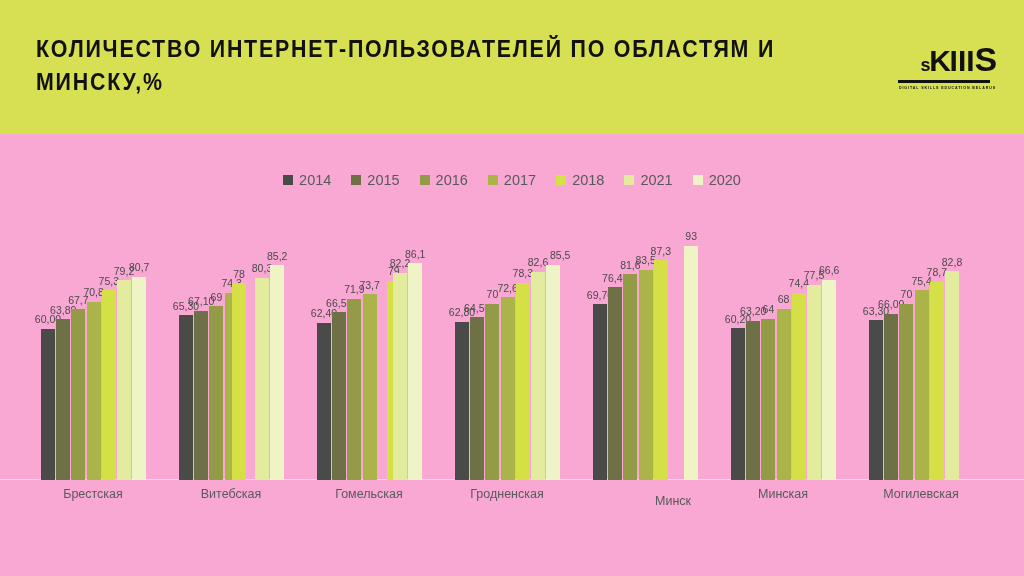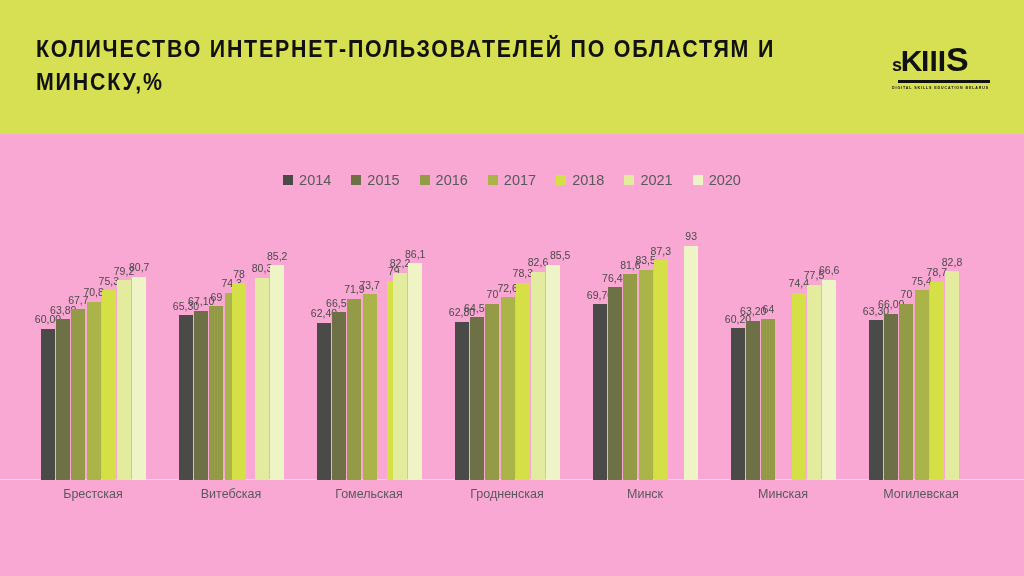--- a/index.html
+++ b/index.html
@@ -36,21 +36,21 @@
     transform: scaleX(0.93);
     transform-origin: left top;
     white-space: pre-line;
   }
 
   
   #logo {
     position: absolute;
     right: 28px; top: 42px;
     width: 104px;
-    text-align: left;
+    text-align: right;
   }
   #logo-word {
     color: #111111;
     font-family: "Liberation Sans", sans-serif;
     font-weight: bold;
     font-size: 30px;
     line-height: 1;
     letter-spacing: -1.3px;
     white-space: nowrap;
   }
@@ -354,20 +354,24 @@
             <div class="bar-value" style="bottom: 155.704px;">60,20</div>
           </div>
           <div class="bar-wrap" style="left: 15.2px; height: 159.264px;">
             <div class="bar" style="height: 159.264px; background: rgb(110, 112, 70);"></div>
             <div class="bar-value" style="bottom: 163.264px;">63,20</div>
           </div>
           <div class="bar-wrap" style="left: 30.4px; height: 161.28px;">
             <div class="bar" style="height: 161.28px; background: rgb(147, 155, 70);"></div>
             <div class="bar-value" style="bottom: 165.28px;">64</div>
           </div>
+          <div class="bar-wrap" style="left: 45.6px; height: 171.36px;">
+            <div class="bar" style="height: 171.36px; background: rgb(170, 180, 73);"></div>
+            <div class="bar-value" style="bottom: 175.36px;">68</div>
+          </div>
           <div class="bar-wrap" style="left: 60.8px; height: 187.488px;">
             <div class="bar" style="height: 187.488px; background: rgb(213, 224, 70);"></div>
             <div class="bar-value" style="bottom: 191.488px;">74,4</div>
           </div>
           <div class="bar-wrap" style="left: 76px; height: 195.3px;">
             <div class="bar" style="height: 195.3px; background: rgb(227, 236, 158);"></div>
             <div class="bar-value" style="bottom: 199.3px;">77,5</div>
           </div>
           <div class="bar-wrap" style="left: 91.2px; height: 200.34px;">
             <div class="bar" style="height: 200.34px; background: rgb(238, 244, 198);"></div>
@@ -401,18 +405,18 @@
           </div>
         </div>
       </div>
   </div>
 
   <div id="cat-axis">
       <div class="cat-label" style="left: 21px; width: 144px;">Брестская</div>
       <div class="cat-label" style="left: 159px; width: 144px;">Витебская</div>
       <div class="cat-label" style="left: 297px; width: 144px;">Гомельская</div>
       <div class="cat-label" style="left: 435px; width: 144px;">Гродненская</div>
-      <div class="cat-label" style="left: 573px; width: 144px;">Минск</div>
+      <div class="cat-label" style="left: 601px; width: 144px; margin-top: 7px;">Минск</div>
       <div class="cat-label" style="left: 711px; width: 144px;">Минская</div>
       <div class="cat-label" style="left: 849px; width: 144px;">Могилевская</div>
     </div>
 
 </div>
 
 </body></html>

